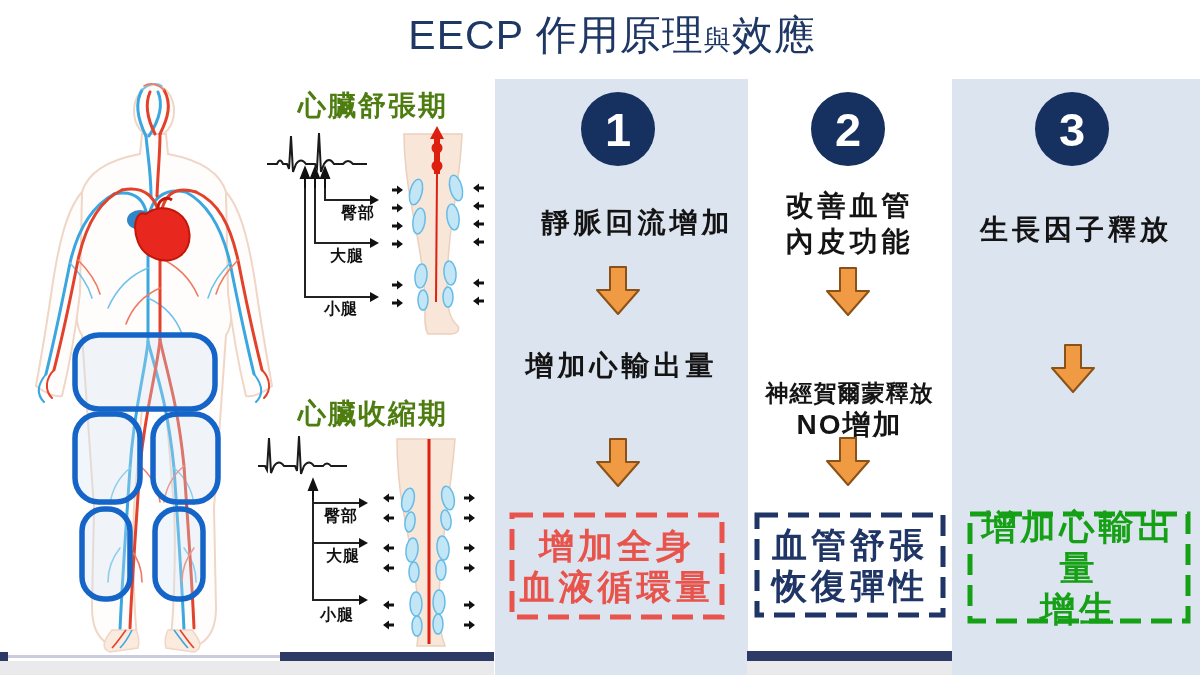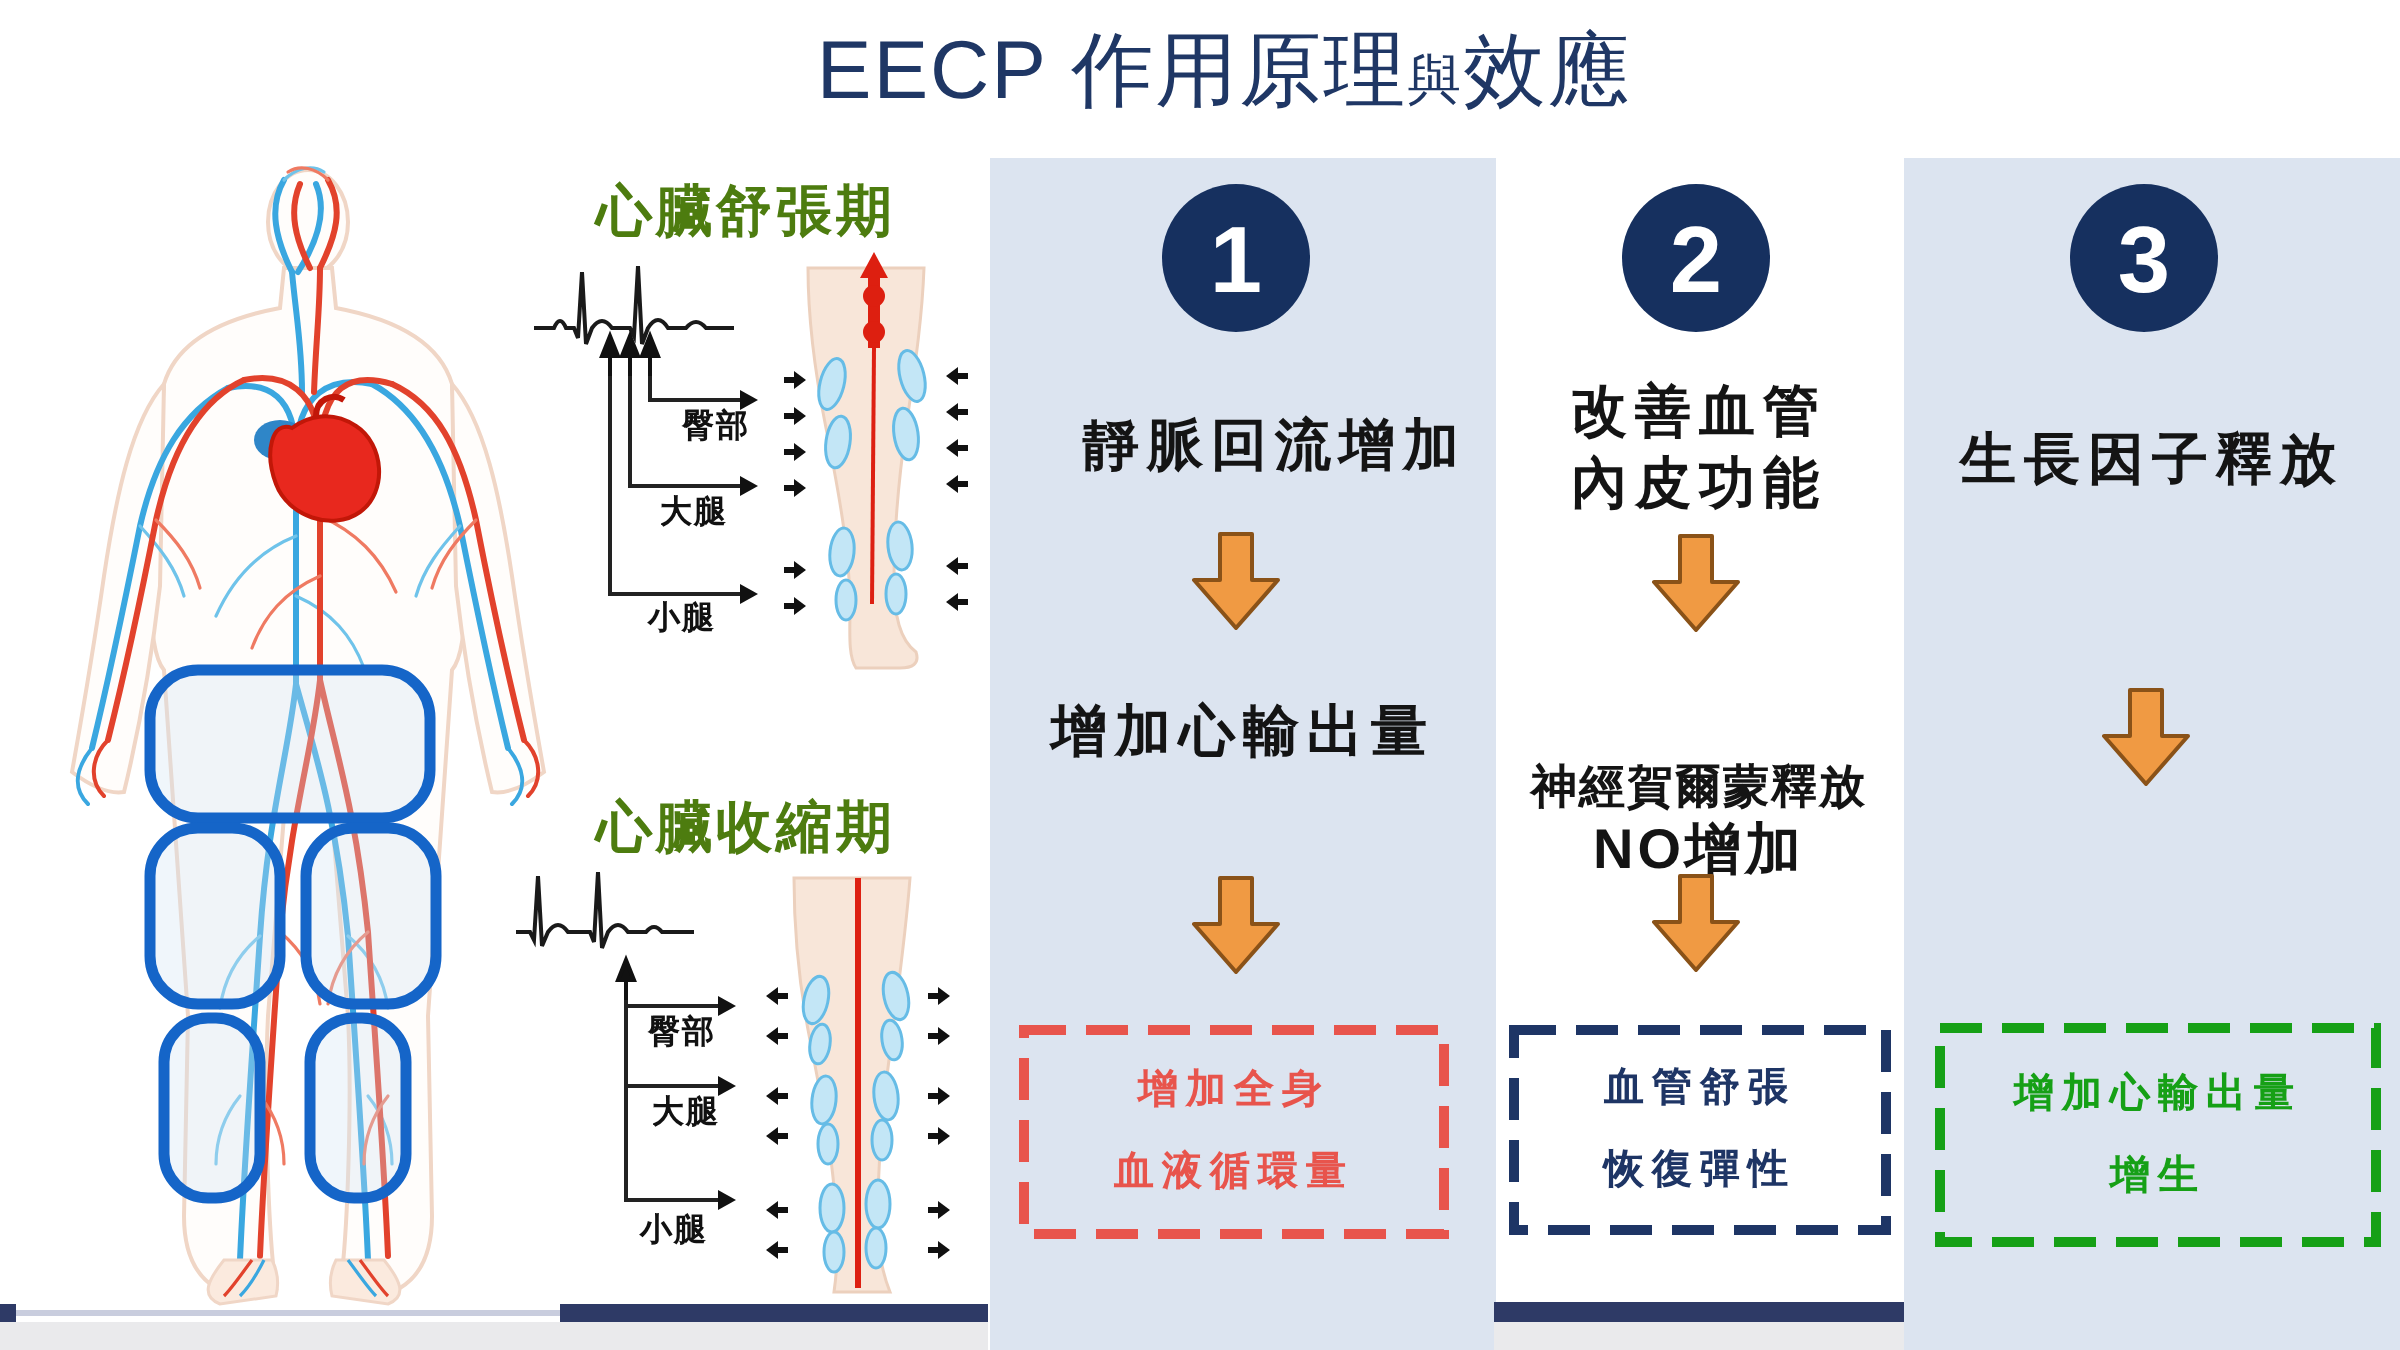--- a/index.html
+++ b/index.html
@@ -14,21 +14,21 @@
   .panel{background:#dce4f0;top:79px;height:596px;}
   
   .num-badge{width:74px;height:74px;border-radius:50%;background:#16305f;color:#ffffff;
              font-size:47px;font-weight:bold;display:flex;align-items:center;justify-content:center;}
   
   .step{font-weight:bold;color:#141414;text-align:center;letter-spacing:4px;font-size:28px;line-height:36px;}
   .step .sub{font-size:23px;letter-spacing:1px;display:block;line-height:30px;margin-top:44px;}
   .step .big{display:block;letter-spacing:2px;font-size:28px;line-height:34px;}
   
   .result{display:flex;flex-direction:column;align-items:center;justify-content:center;
-          font-weight:bold;font-size:20px;letter-spacing:4px;line-height:41px;text-align:center;}
+          font-weight:bold;font-size:35px;letter-spacing:4px;line-height:41px;text-align:center;}
   .result svg{position:absolute;left:0;top:0;}
   .result span{position:relative;}
   .r-red{color:#e8544c;}
   .r-navy{color:#1e3565;}
   .r-green{color:#16a016;}
   
   .phase-label{color:#4d7c0f;font-weight:bold;font-size:28px;text-align:center;letter-spacing:2px;}
   .leg-row-label{font-size:16px;font-weight:bold;color:#111;letter-spacing:1px;}
   
   .f-navy{background:#2e3a66;}

